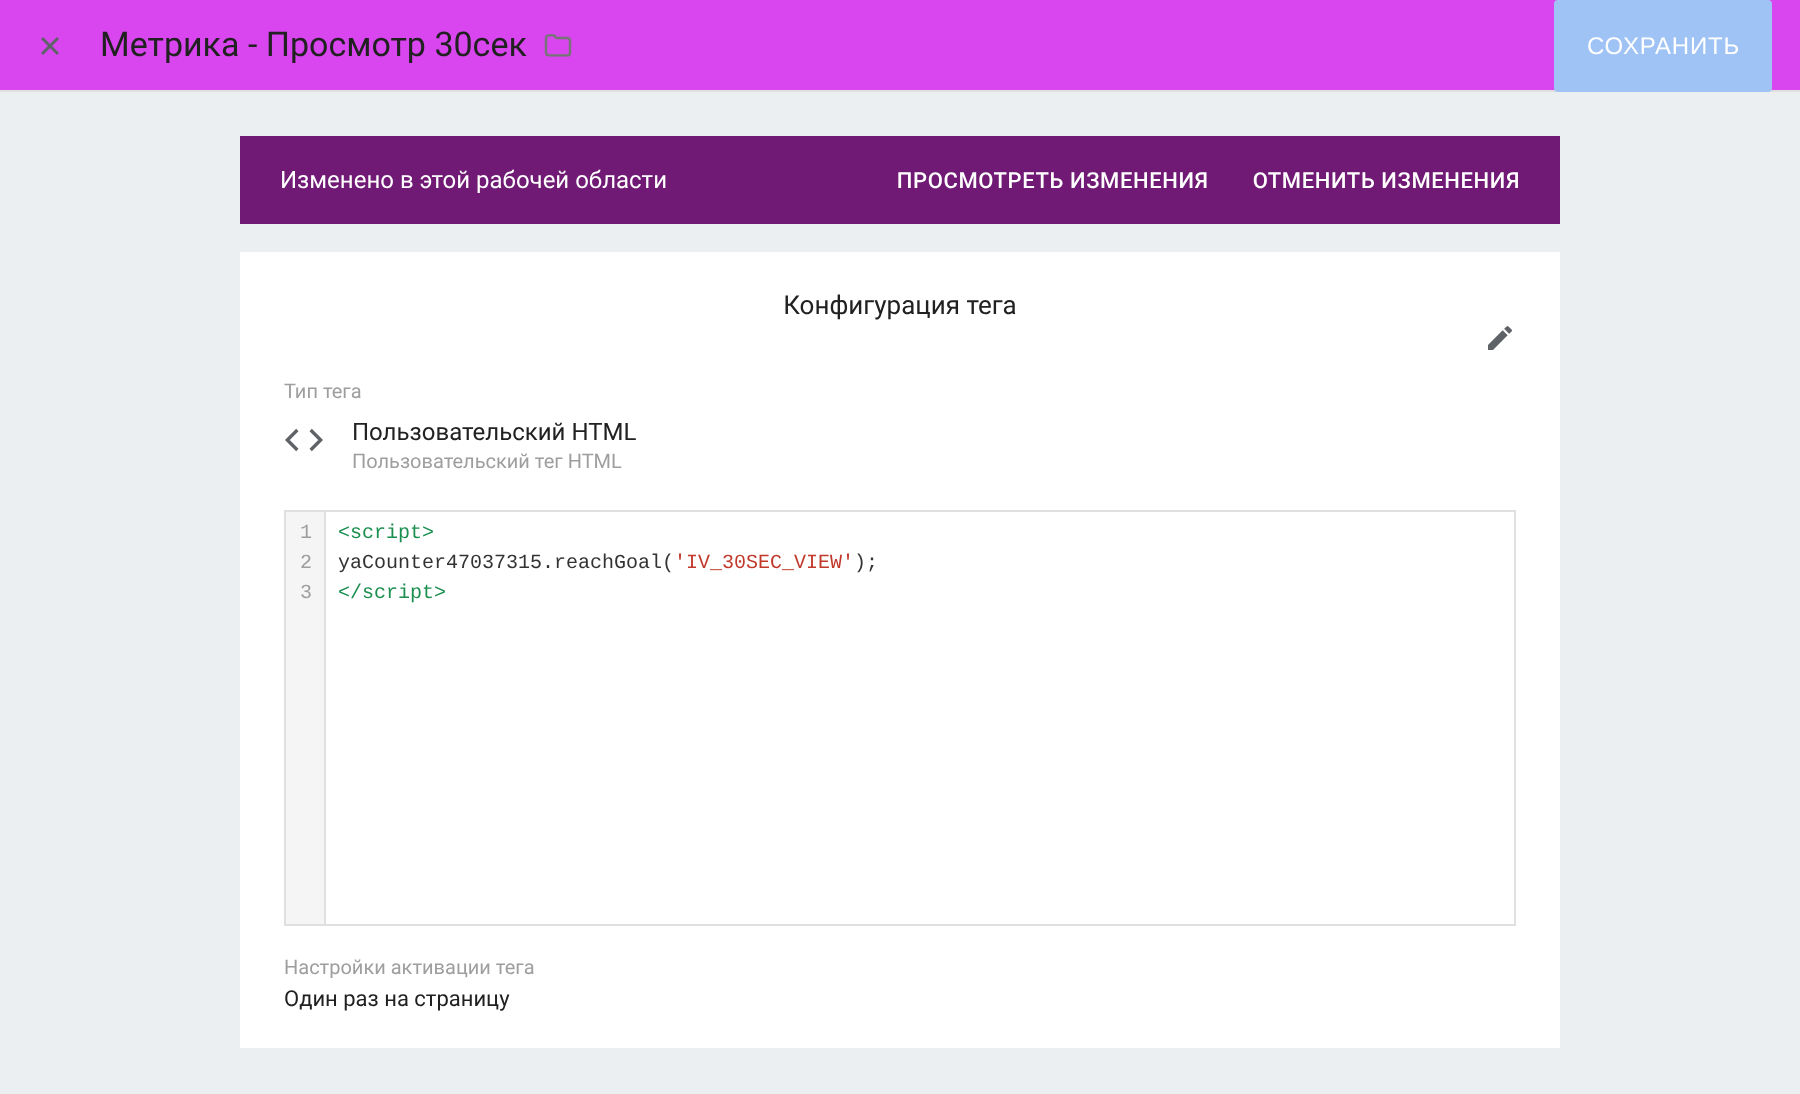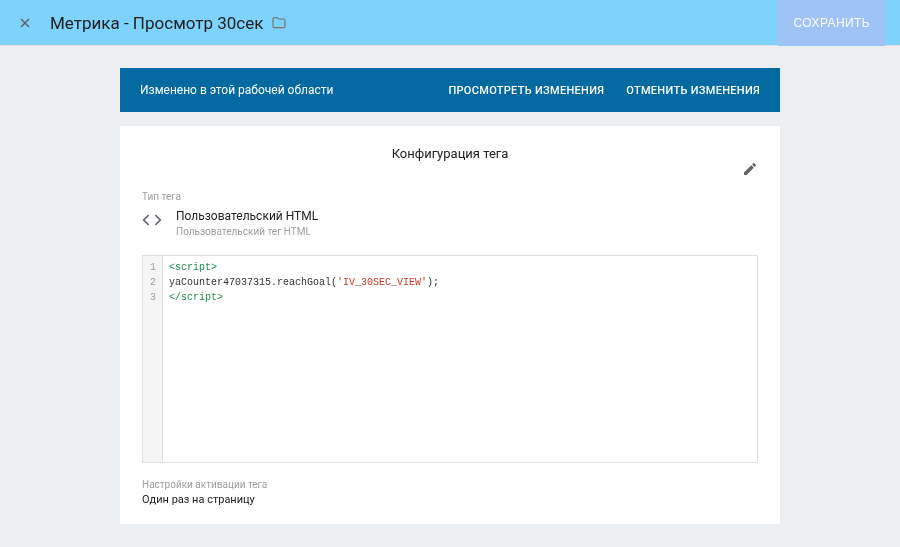--- a/index.html
+++ b/index.html
@@ -6,21 +6,21 @@
   body {
     font-family: Roboto, "Helvetica Neue", Arial, sans-serif;
     background: #eceff1;
     font-size: 13px;
     color: #212121;
     width: 900px;
     height: 547px;
     overflow: hidden;
   }
   .header {
-    background: #7dd3fc;
+    background: #d946ef;
     height: 46px;
     display: flex;
     align-items: center;
     padding: 0 14px;
     border-bottom: 1px solid #e0e0e0;
   }
   .close-btn {
     width: 22px; height: 22px;
     display: flex; align-items: center; justify-content: center;
     color: #5f6368; cursor: pointer; margin-right: 14px;
@@ -45,21 +45,21 @@
     font-size: 12px;
     font-weight: 500;
     letter-spacing: 0.4px;
     border-radius: 2px;
     cursor: pointer;
   }
   .content {
     padding: 22px 120px 0 120px;
   }
   .changes-bar {
-    background: #0369a1;
+    background: #701a75;
     color: #ffffff;
     height: 44px;
     display: flex;
     align-items: center;
     padding: 0 20px;
     font-size: 12px;
   }
   .changes-bar .msg {
     font-weight: 400;
   }

